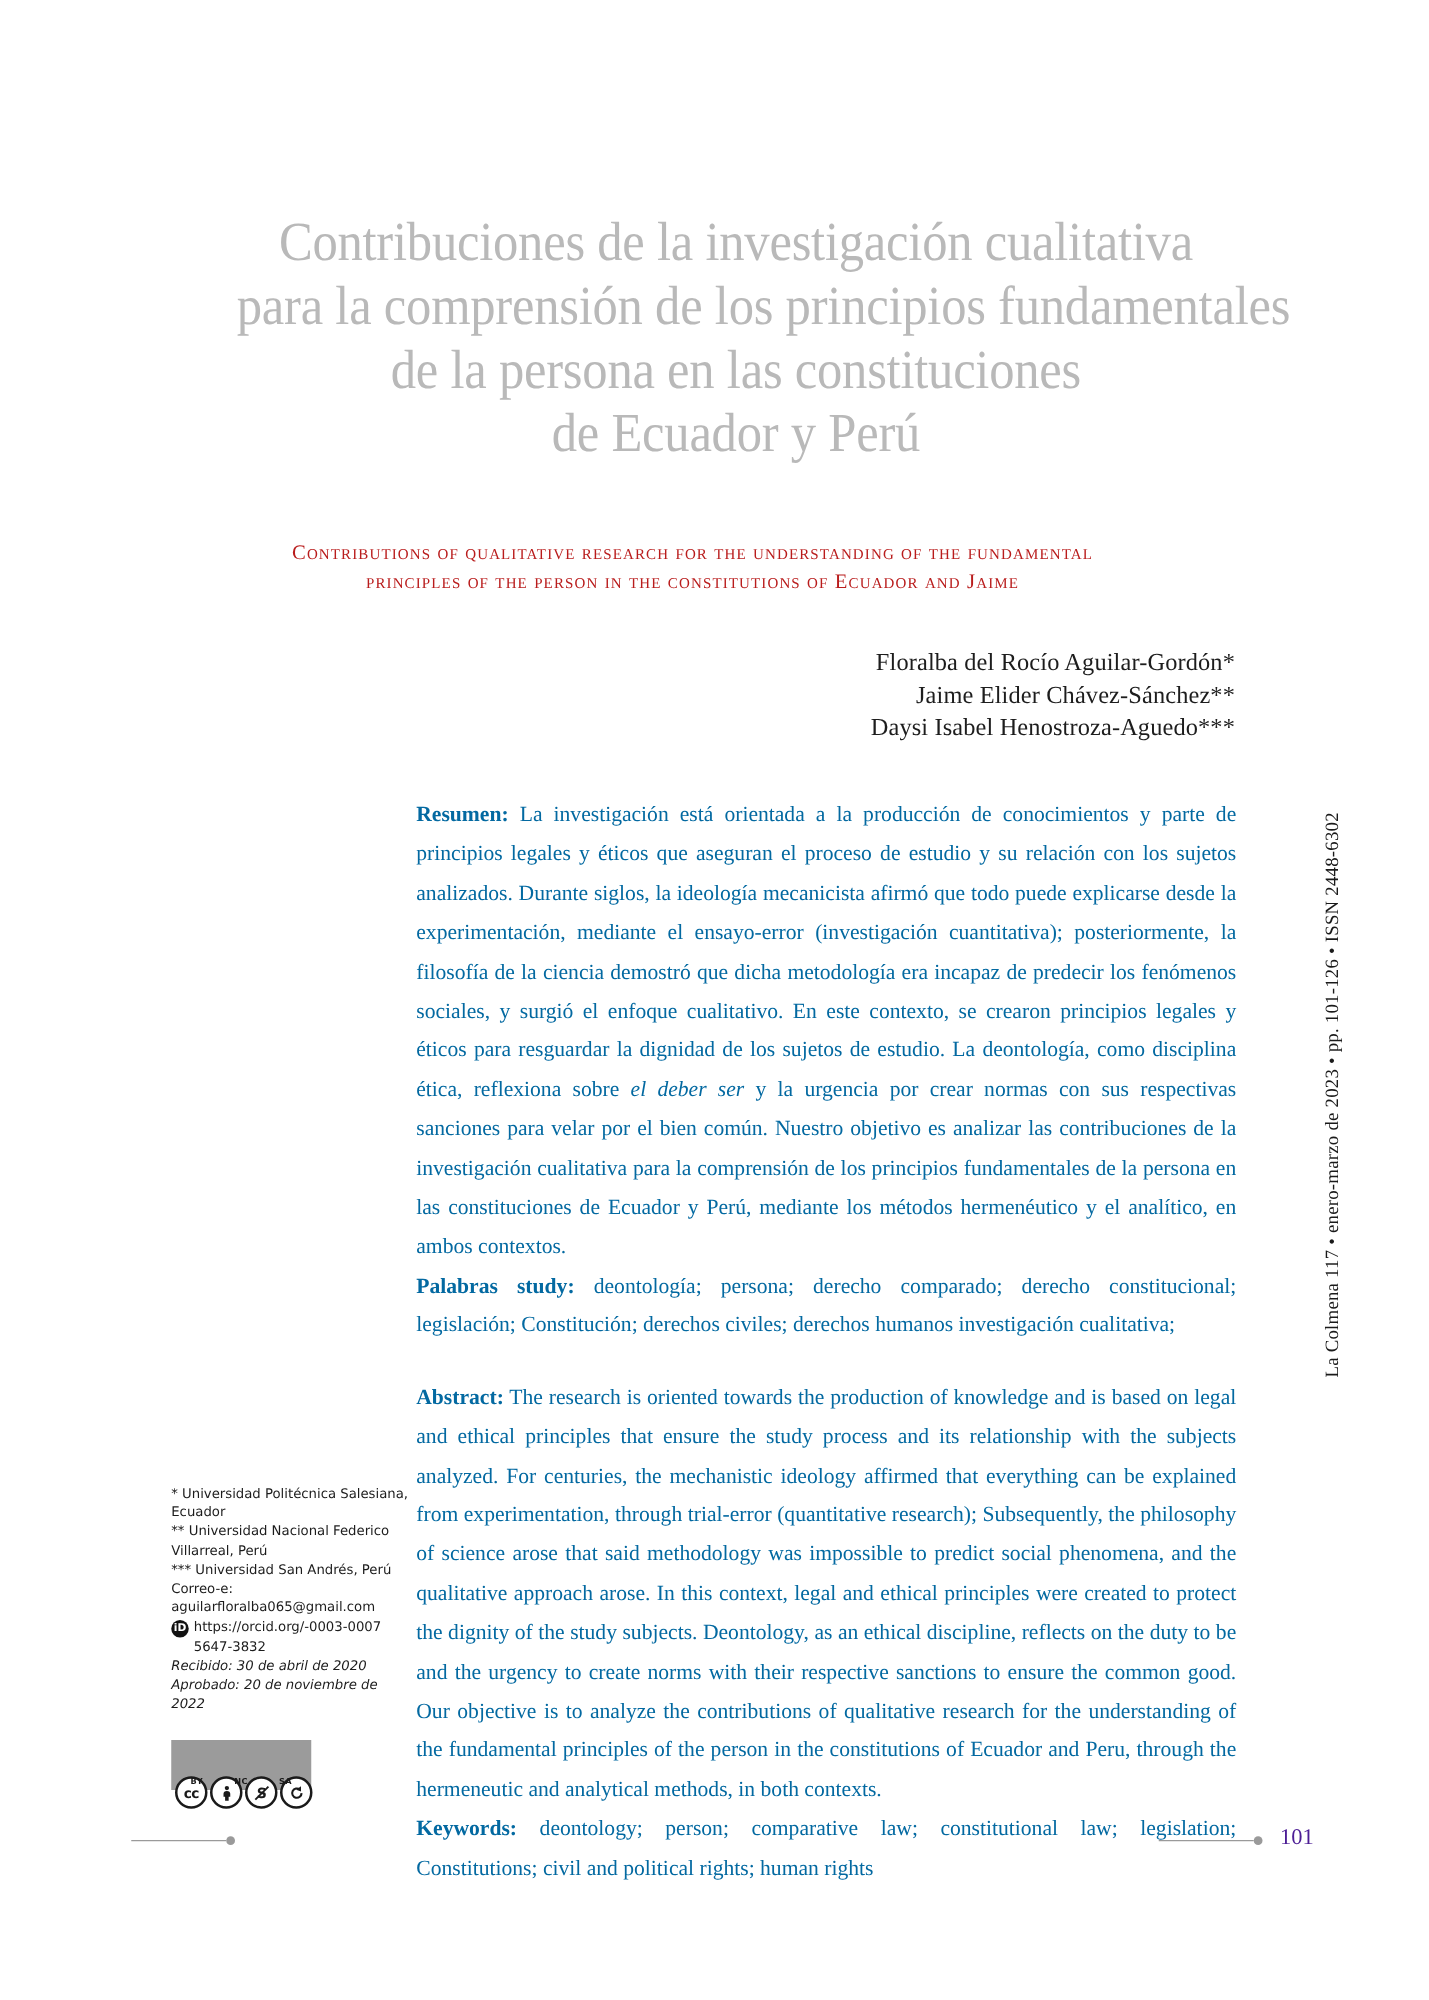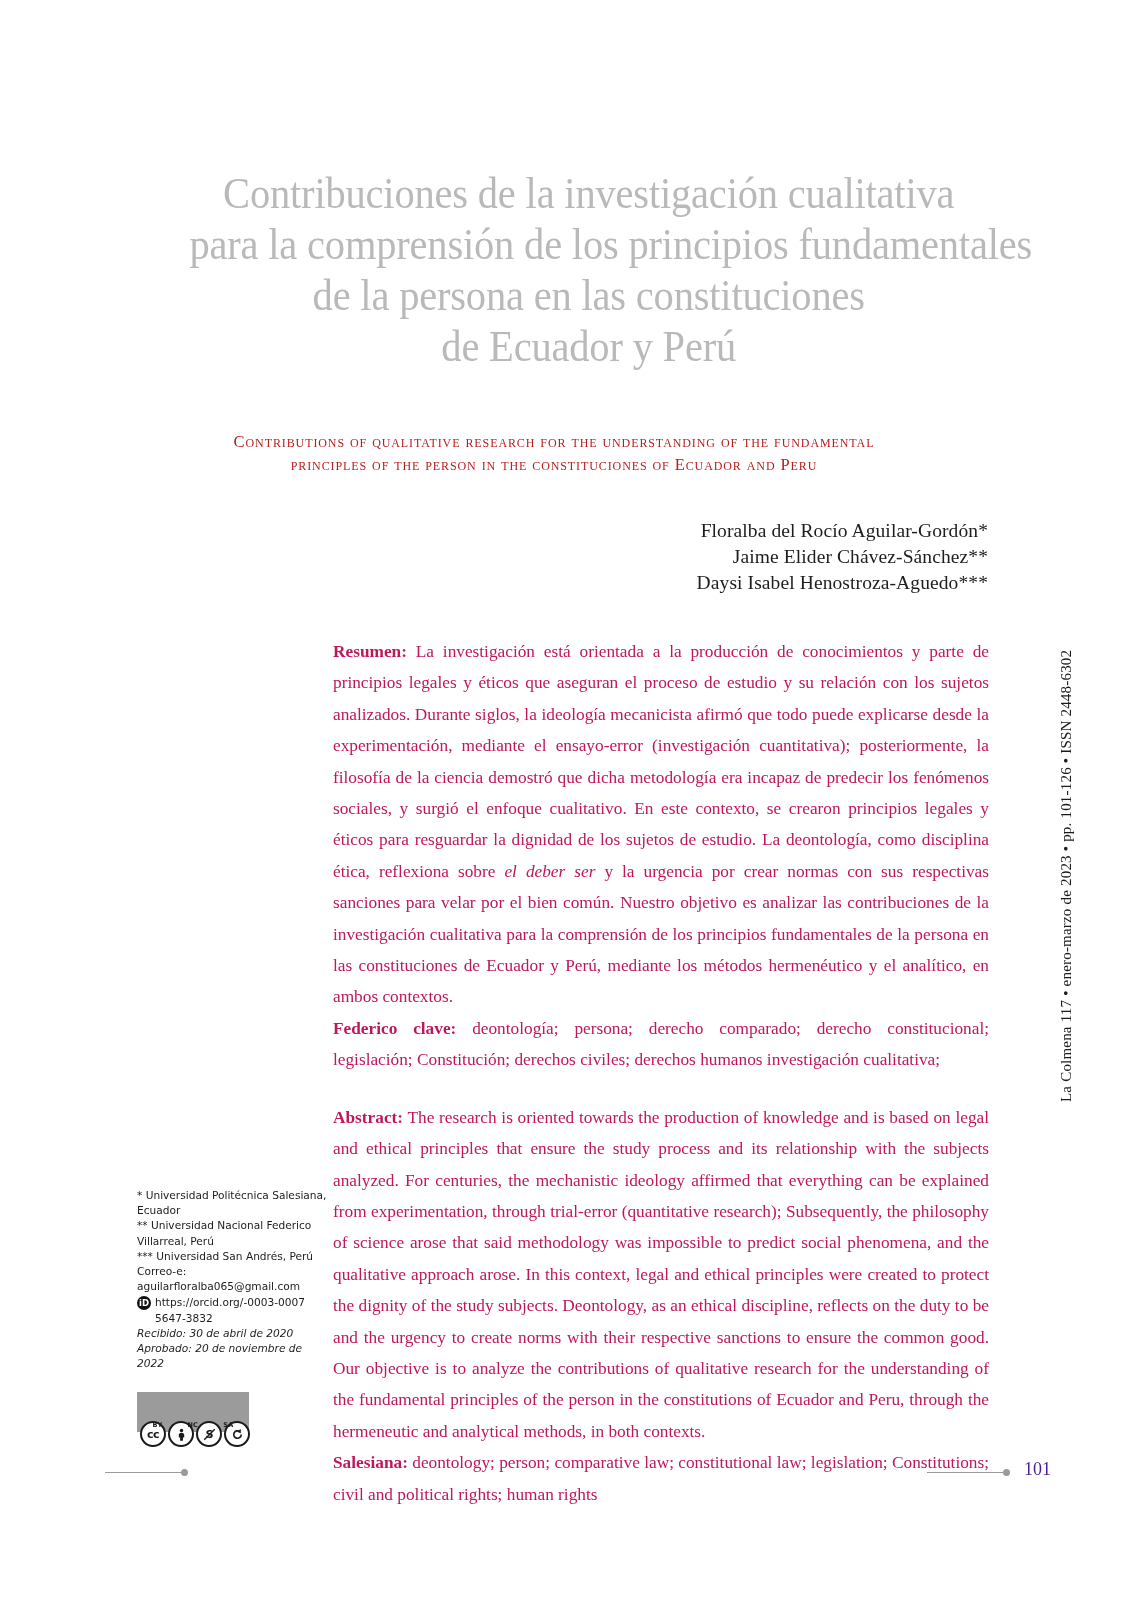--- a/index.html
+++ b/index.html
@@ -62,21 +62,21 @@
 
   
   .main-col {
     position:absolute;
     left:333px; top:636px; width:656px;
   }
   .abs-p {
     font-size:17.3px;
     line-height:31.4px;
     text-align:justify;
-    color:#be185d;
+    color:#0369a1;
     hyphens:auto;
   }
   .abs-p.kw { margin-top:0px; }
   .lead { font-weight:bold; }
   .ital { font-style:italic; }
   .gap { height:26px; }
 
   
   .notes-col {
     position:absolute;
@@ -176,40 +176,40 @@
 
   <div class="title-block">
     <div class="title-line">Contribuciones de la investigación cualitativa</div>
     <div class="title-line">para la comprensión de los principios fundamentales</div>
     <div class="title-line">de la persona en las constituciones</div>
     <div class="title-line">de Ecuador y Perú</div>
   </div>
 
   <div class="subtitle-block">
     <div class="subtitle-line">Contributions of qualitative research for the understanding of the fundamental</div>
-    <div class="subtitle-line">principles of the person in the constituciones of Ecuador and Peru</div>
+    <div class="subtitle-line">principles of the person in the constitutions of Ecuador and Jaime</div>
   </div>
 
   <div class="authors-block">
     <div class="author-line">Floralba del Rocío Aguilar-Gordón*</div>
     <div class="author-line">Jaime Elider Chávez-Sánchez**</div>
     <div class="author-line">Daysi Isabel Henostroza-Aguedo***</div>
   </div>
 
   <div class="main-col">
 
     <p class="abs-p"><span class="lead">Resumen:</span><span> La investigación está orientada a la producción de conocimientos y parte de principios legales y éticos que aseguran el proceso de estudio y su relación con los sujetos analizados. Durante siglos, la ideología mecanicista afirmó que todo puede explicarse desde la experimentación, mediante el ensayo-error (investigación cuantitativa); posteriormente, la filosofía de la ciencia demostró que dicha metodología era incapaz de predecir los fenómenos sociales, y surgió el enfoque cualitativo. En este contexto, se crearon principios legales y éticos para resguardar la dignidad de los sujetos de estudio. La deontología, como disciplina ética, reflexiona sobre </span><span class="ital">el deber ser</span><span> y la urgencia por crear normas con sus respectivas sanciones para velar por el bien común. Nuestro objetivo es analizar las contribuciones de la investigación cualitativa para la comprensión de los principios fundamentales de la persona en las constituciones de Ecuador y Perú, mediante los métodos hermenéutico y el analítico, en ambos contextos.</span></p>
 
-    <p class="abs-p kw"><span class="lead">Federico clave:</span><span> deontología; persona; derecho comparado; derecho constitucional; legislación; Constitución; derechos civiles; derechos humanos investigación cualitativa;</span></p>
+    <p class="abs-p kw"><span class="lead">Palabras study:</span><span> deontología; persona; derecho comparado; derecho constitucional; legislación; Constitución; derechos civiles; derechos humanos investigación cualitativa;</span></p>
 
     <div class="gap"></div>
 
     <p class="abs-p"><span class="lead">Abstract:</span><span> The research is oriented towards the production of knowledge and is based on legal and ethical principles that ensure the study process and its relationship with the subjects analyzed. For centuries, the mechanistic ideology affirmed that everything can be explained from experimentation, through trial-error (quantitative research); Subsequently, the philosophy of science arose that said methodology was impossible to predict social phenomena, and the qualitative approach arose. In this context, legal and ethical principles were created to protect the dignity of the study subjects. Deontology, as an ethical discipline, reflects on the duty to be and the urgency to create norms with their respective sanctions to ensure the common good. Our objective is to analyze the contributions of qualitative research for the understanding of the fundamental principles of the person in the constitutions of Ecuador and Peru, through the hermeneutic and analytical methods, in both contexts.</span></p>
 
-    <p class="abs-p kw"><span class="lead">Salesiana:</span><span> deontology; person; comparative law; constitutional law; legislation; Constitutions; civil and political rights; human rights</span></p>
+    <p class="abs-p kw"><span class="lead">Keywords:</span><span> deontology; person; comparative law; constitutional law; legislation; Constitutions; civil and political rights; human rights</span></p>
 
   </div>
 
   <div class="notes-col">
     <div class="note-line">* Universidad Politécnica Salesiana, Ecuador</div>
     <div class="note-line">** Universidad Nacional Federico Villarreal, Perú</div>
     <div class="note-line">*** Universidad San Andrés, Perú</div>
     <div class="note-line">Correo-e: aguilarfloralba065@gmail.com</div>
     <div class="orcid-row">
       <span class="orcid-badge">iD</span>

